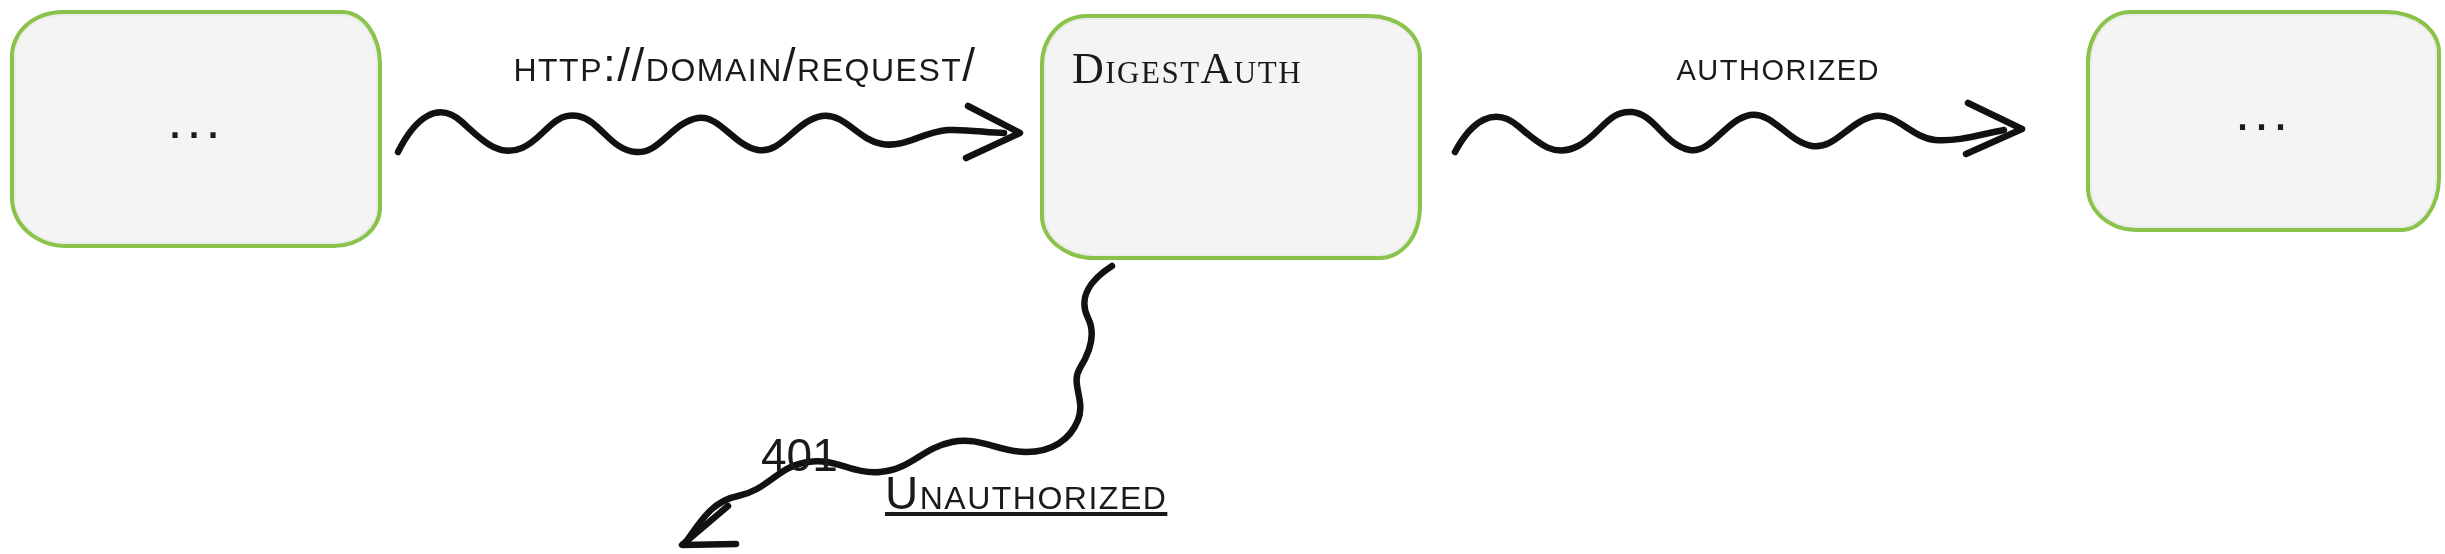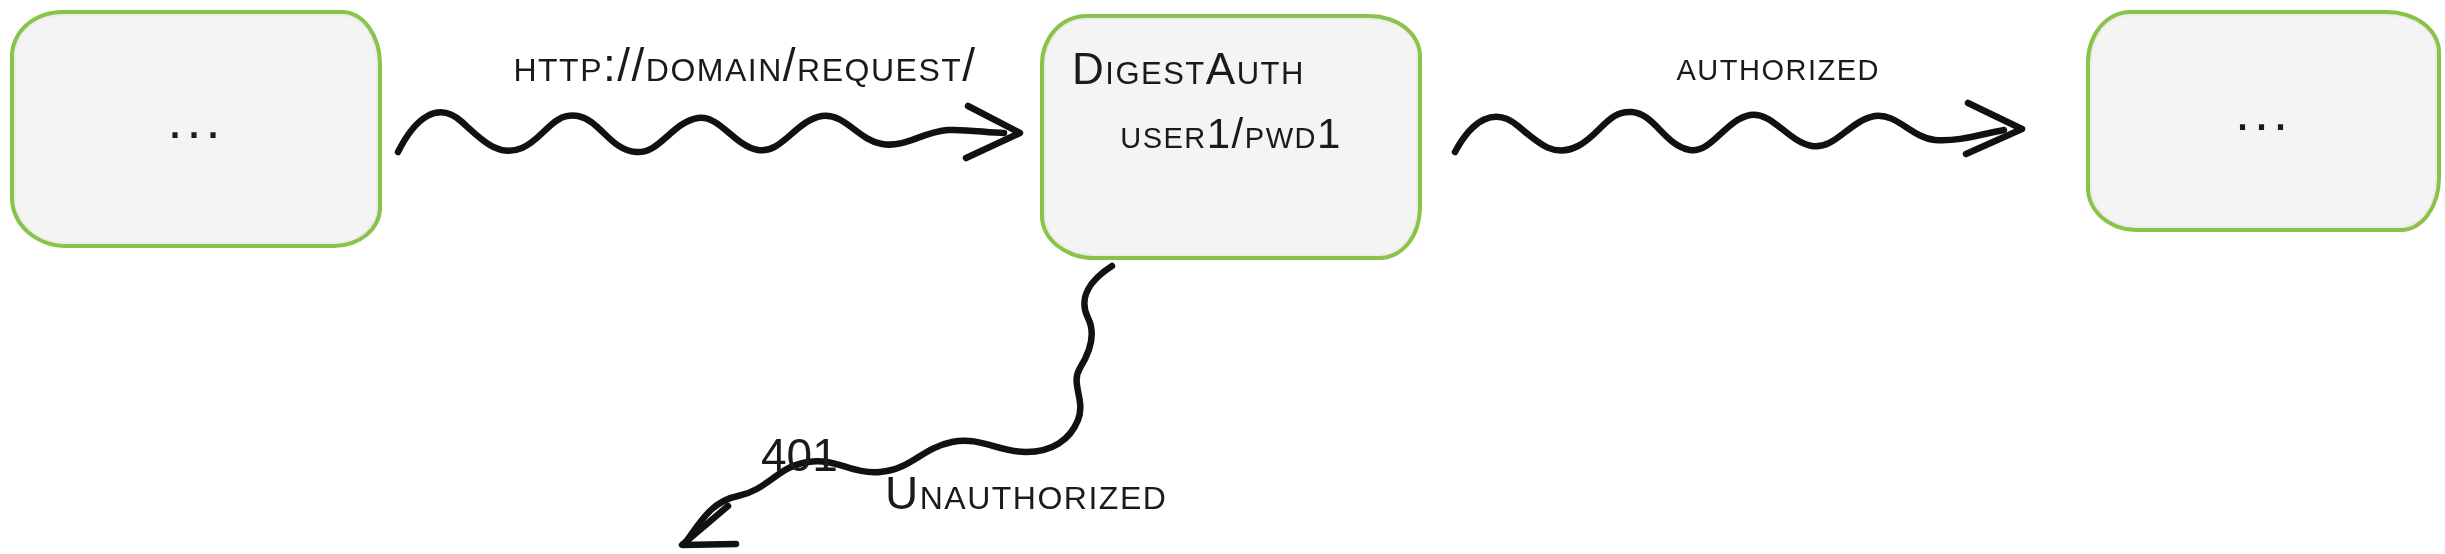--- a/index.html
+++ b/index.html
@@ -38,20 +38,21 @@
   }
   .node-right {
     left: 2086px; top: 10px; width: 355px; height: 222px;
     border-radius: 44px 54px 40px 50px / 52px 42px 54px 44px;
     display: flex; align-items: center; justify-content: center;
   }
   .node-auth {
     left: 1040px; top: 14px; width: 382px; height: 246px;
     border-radius: 46px 52px 42px 54px / 50px 42px 52px 44px;
     padding: 18px 28px;
+    font-family: Liberation Serif, serif;
   }
   .dots {
     font-size: 54px;
     letter-spacing: 4px;
     line-height: 1;
     transform: translateY(-10px);
   }
   .sc {
     font-variant: small-caps;
     letter-spacing: 1.5px;
@@ -74,21 +75,21 @@
   .label-request {
     left: 480px; top: 14px; width: 530px; text-align: center; margin-top: 24px;
   }
   .label-authorized {
     left: 1630px; top: 42px; width: 250px; text-align: right; font-size: 42px;
   }
   .label-401 {
     left: 761px; top: 428px; text-align: center;
   }
   .label-unauthorized {
-    left: 885px; top: 466px;
+    left: 885px; top: 466px; text-decoration: underline;
   }
   .stroke {
     fill: none;
     stroke: #111111;
     stroke-width: 6.5;
     stroke-linecap: round;
     stroke-linejoin: round;
   }
 </style>
 </head>
@@ -141,21 +142,20 @@
       <path class="stroke" d="M 728 506 L 682 545 L 736 544"></path>
     </g>
   </svg>
 
   <div class="node node-left">
     <span class="dots">...</span>
   </div>
 
   <div class="node node-auth">
     <div class="auth-title sc">DigestAuth</div>
-    <div class="auth-line sc">user1/pwd1</div>
   </div>
 
   <div class="node node-right">
     <span class="dots">...</span>
   </div>
 
   <div class="edge-label label-request sc">http://domain/request/</div>
   <div class="edge-label label-authorized sc">authorized</div>
   <div class="edge-label label-401">401</div>
   <div class="edge-label label-unauthorized sc">Unauthorized</div>

